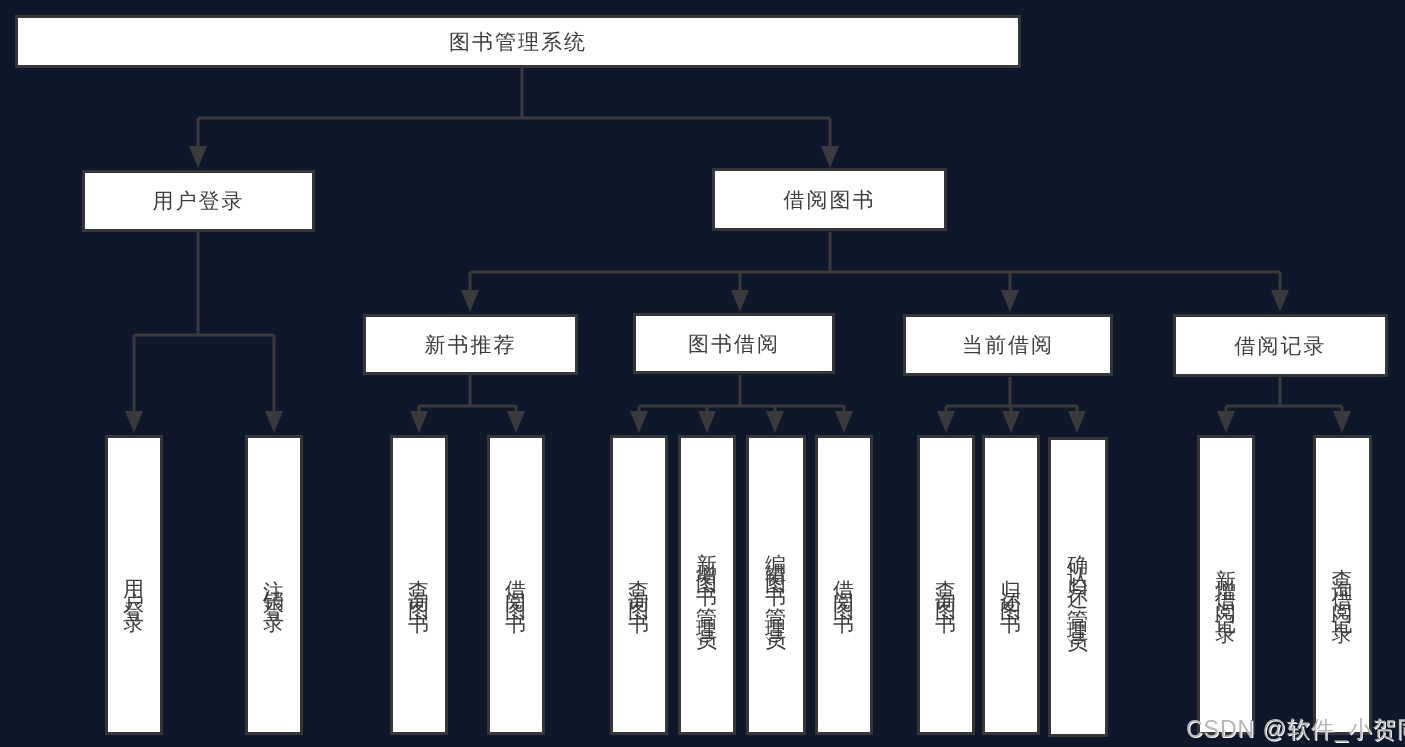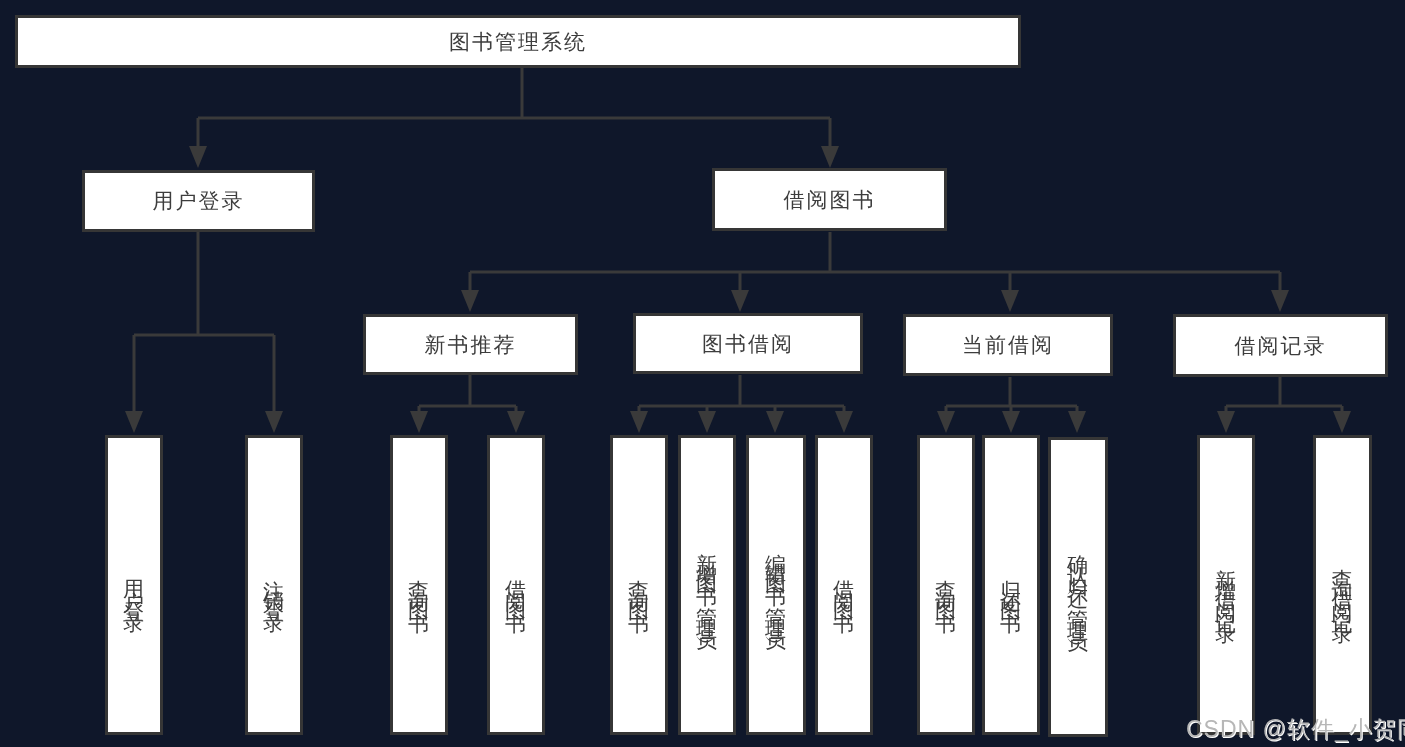--- a/index.html
+++ b/index.html
@@ -76,21 +76,21 @@
   <div class="node node-h" style="left:82px;top:170px;width:233px;height:62px">
     <span>用户登录</span>
   </div>
   <div class="node node-h" style="left:712px;top:168px;width:235px;height:63px">
     <span>借阅图书</span>
   </div>
 
   <div class="node node-h" style="left:363px;top:314px;width:215px;height:61px">
     <span>新书推荐</span>
   </div>
-  <div class="node node-h" style="left:633px;top:313px;width:230px;height:61px">
+  <div class="node node-h" style="left:633px;top:313px;width:202px;height:61px">
     <span>图书借阅</span>
   </div>
   <div class="node node-h" style="left:903px;top:314px;width:210px;height:62px">
     <span>当前借阅</span>
   </div>
   <div class="node node-h" style="left:1173px;top:314px;width:215px;height:63px">
     <span>借阅记录</span>
   </div>
 
   <div class="node node-v" style="left:105px;width:58px">

